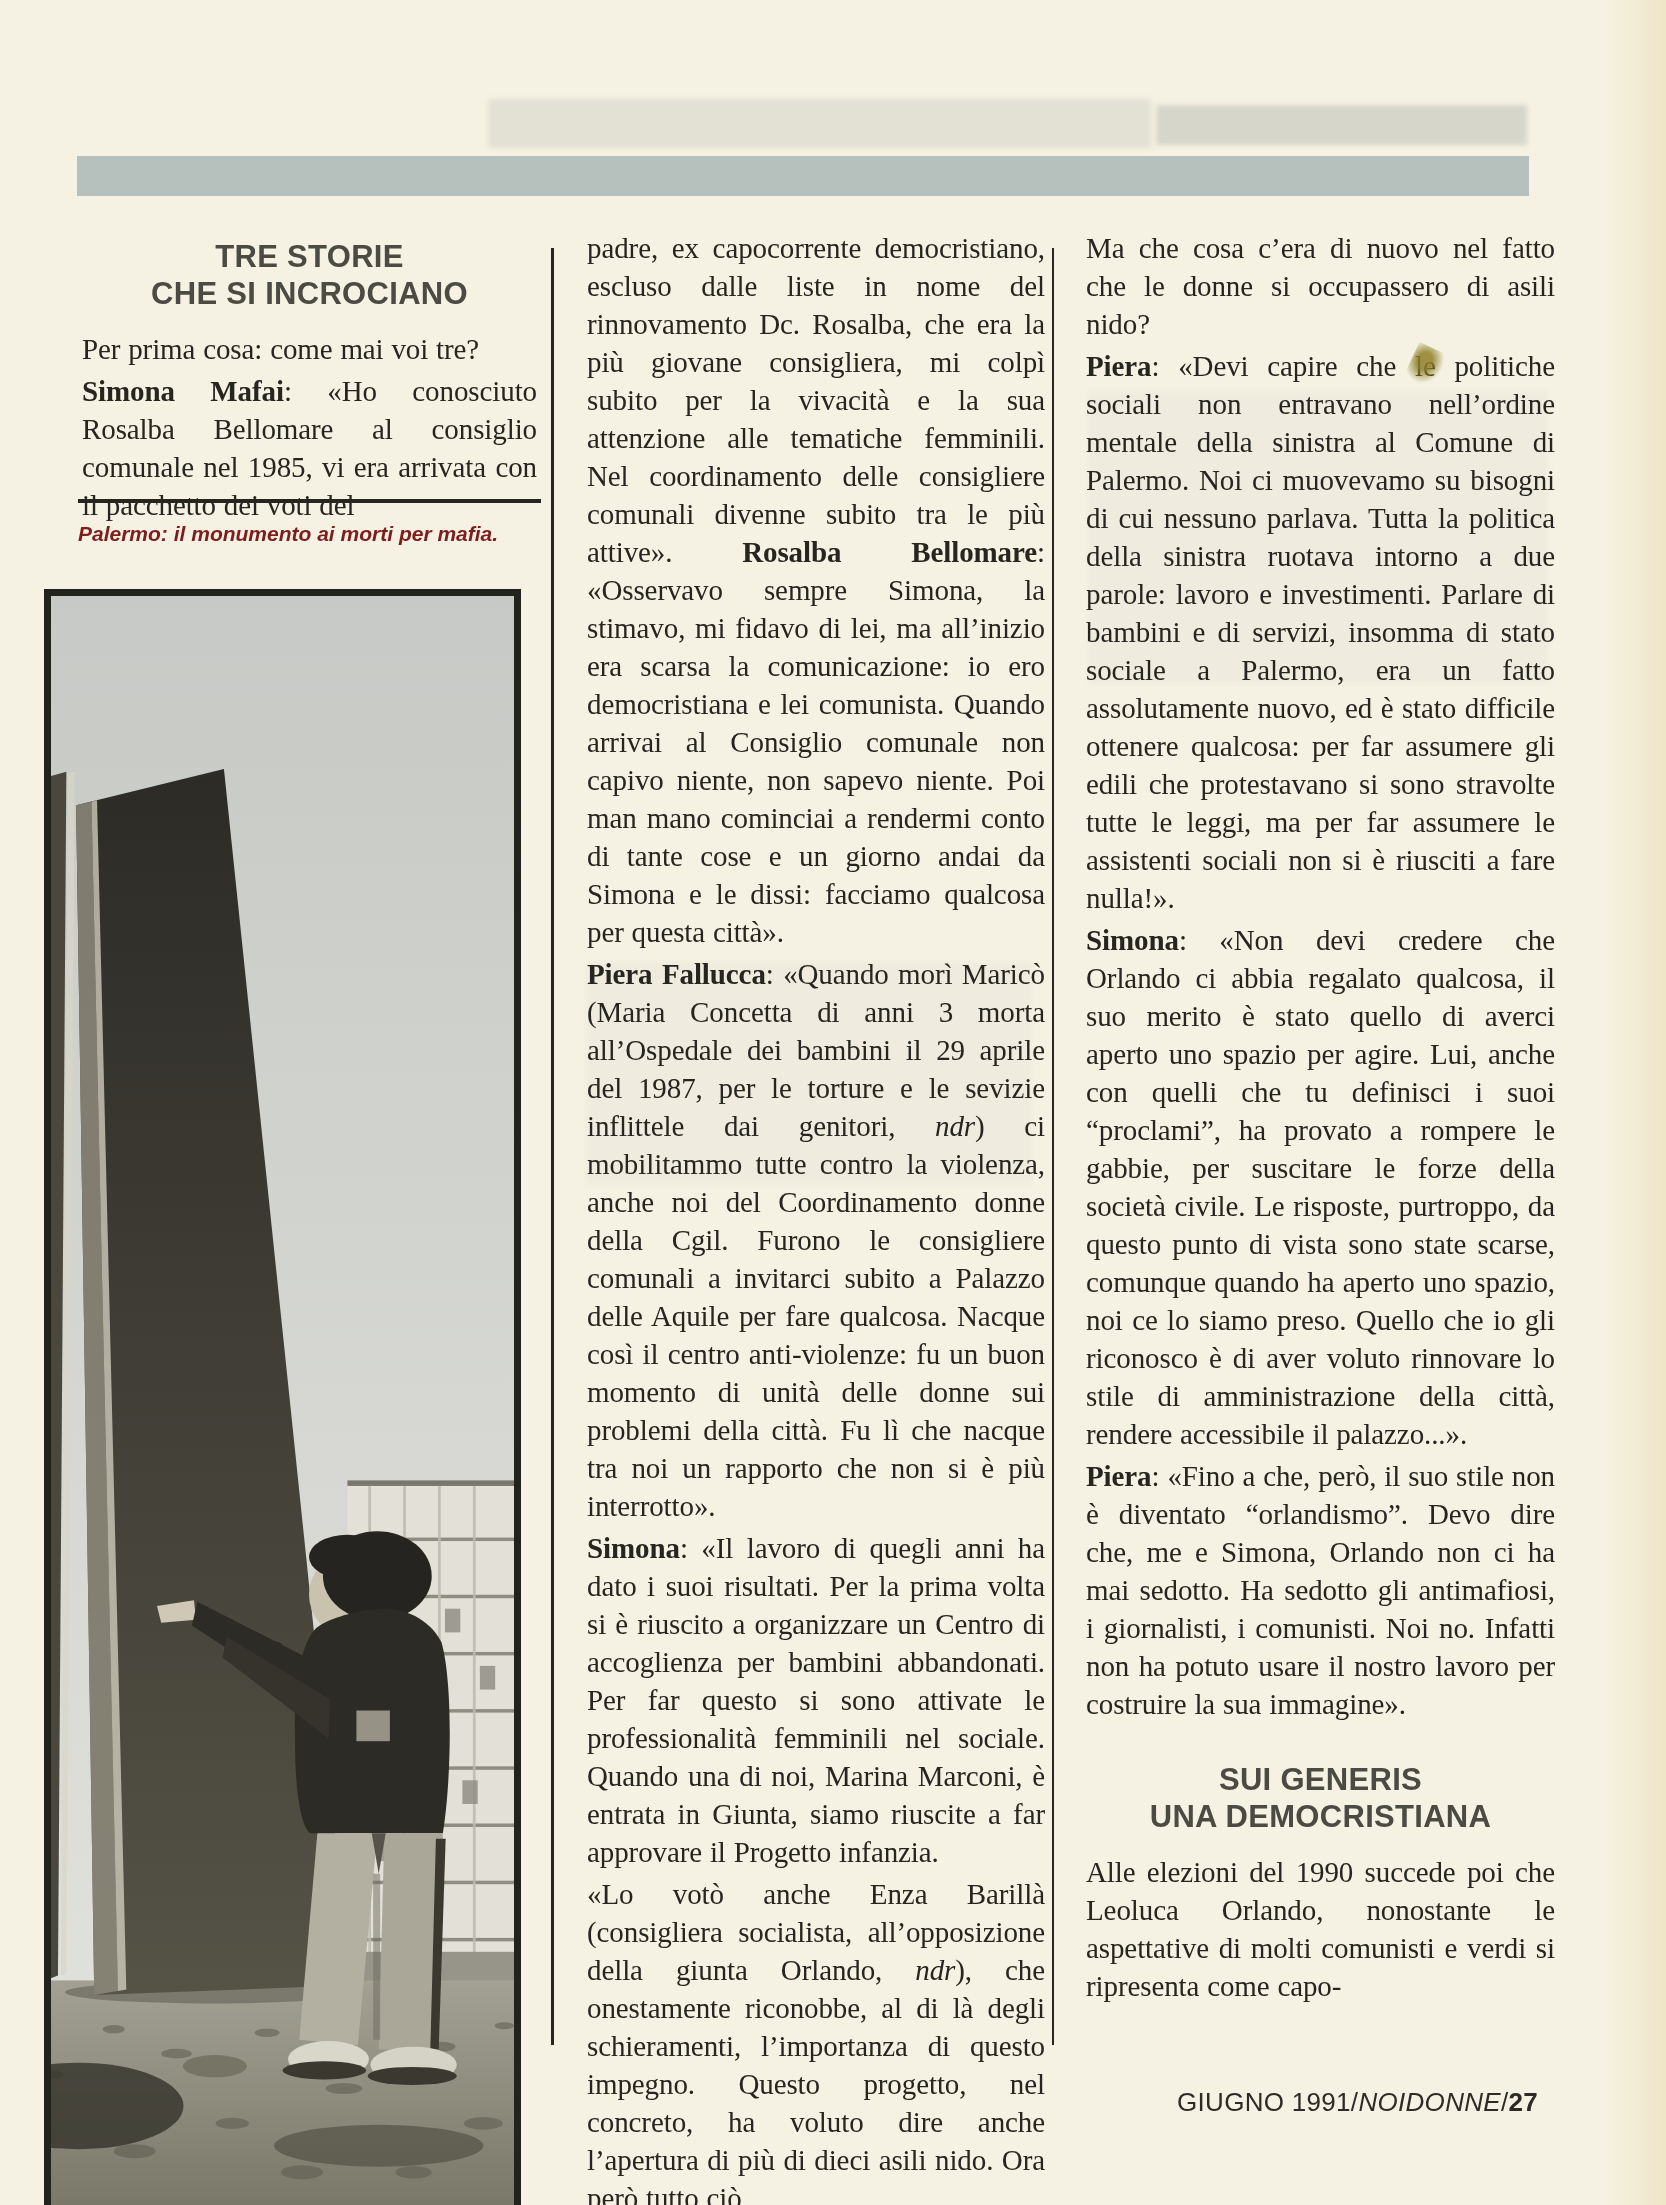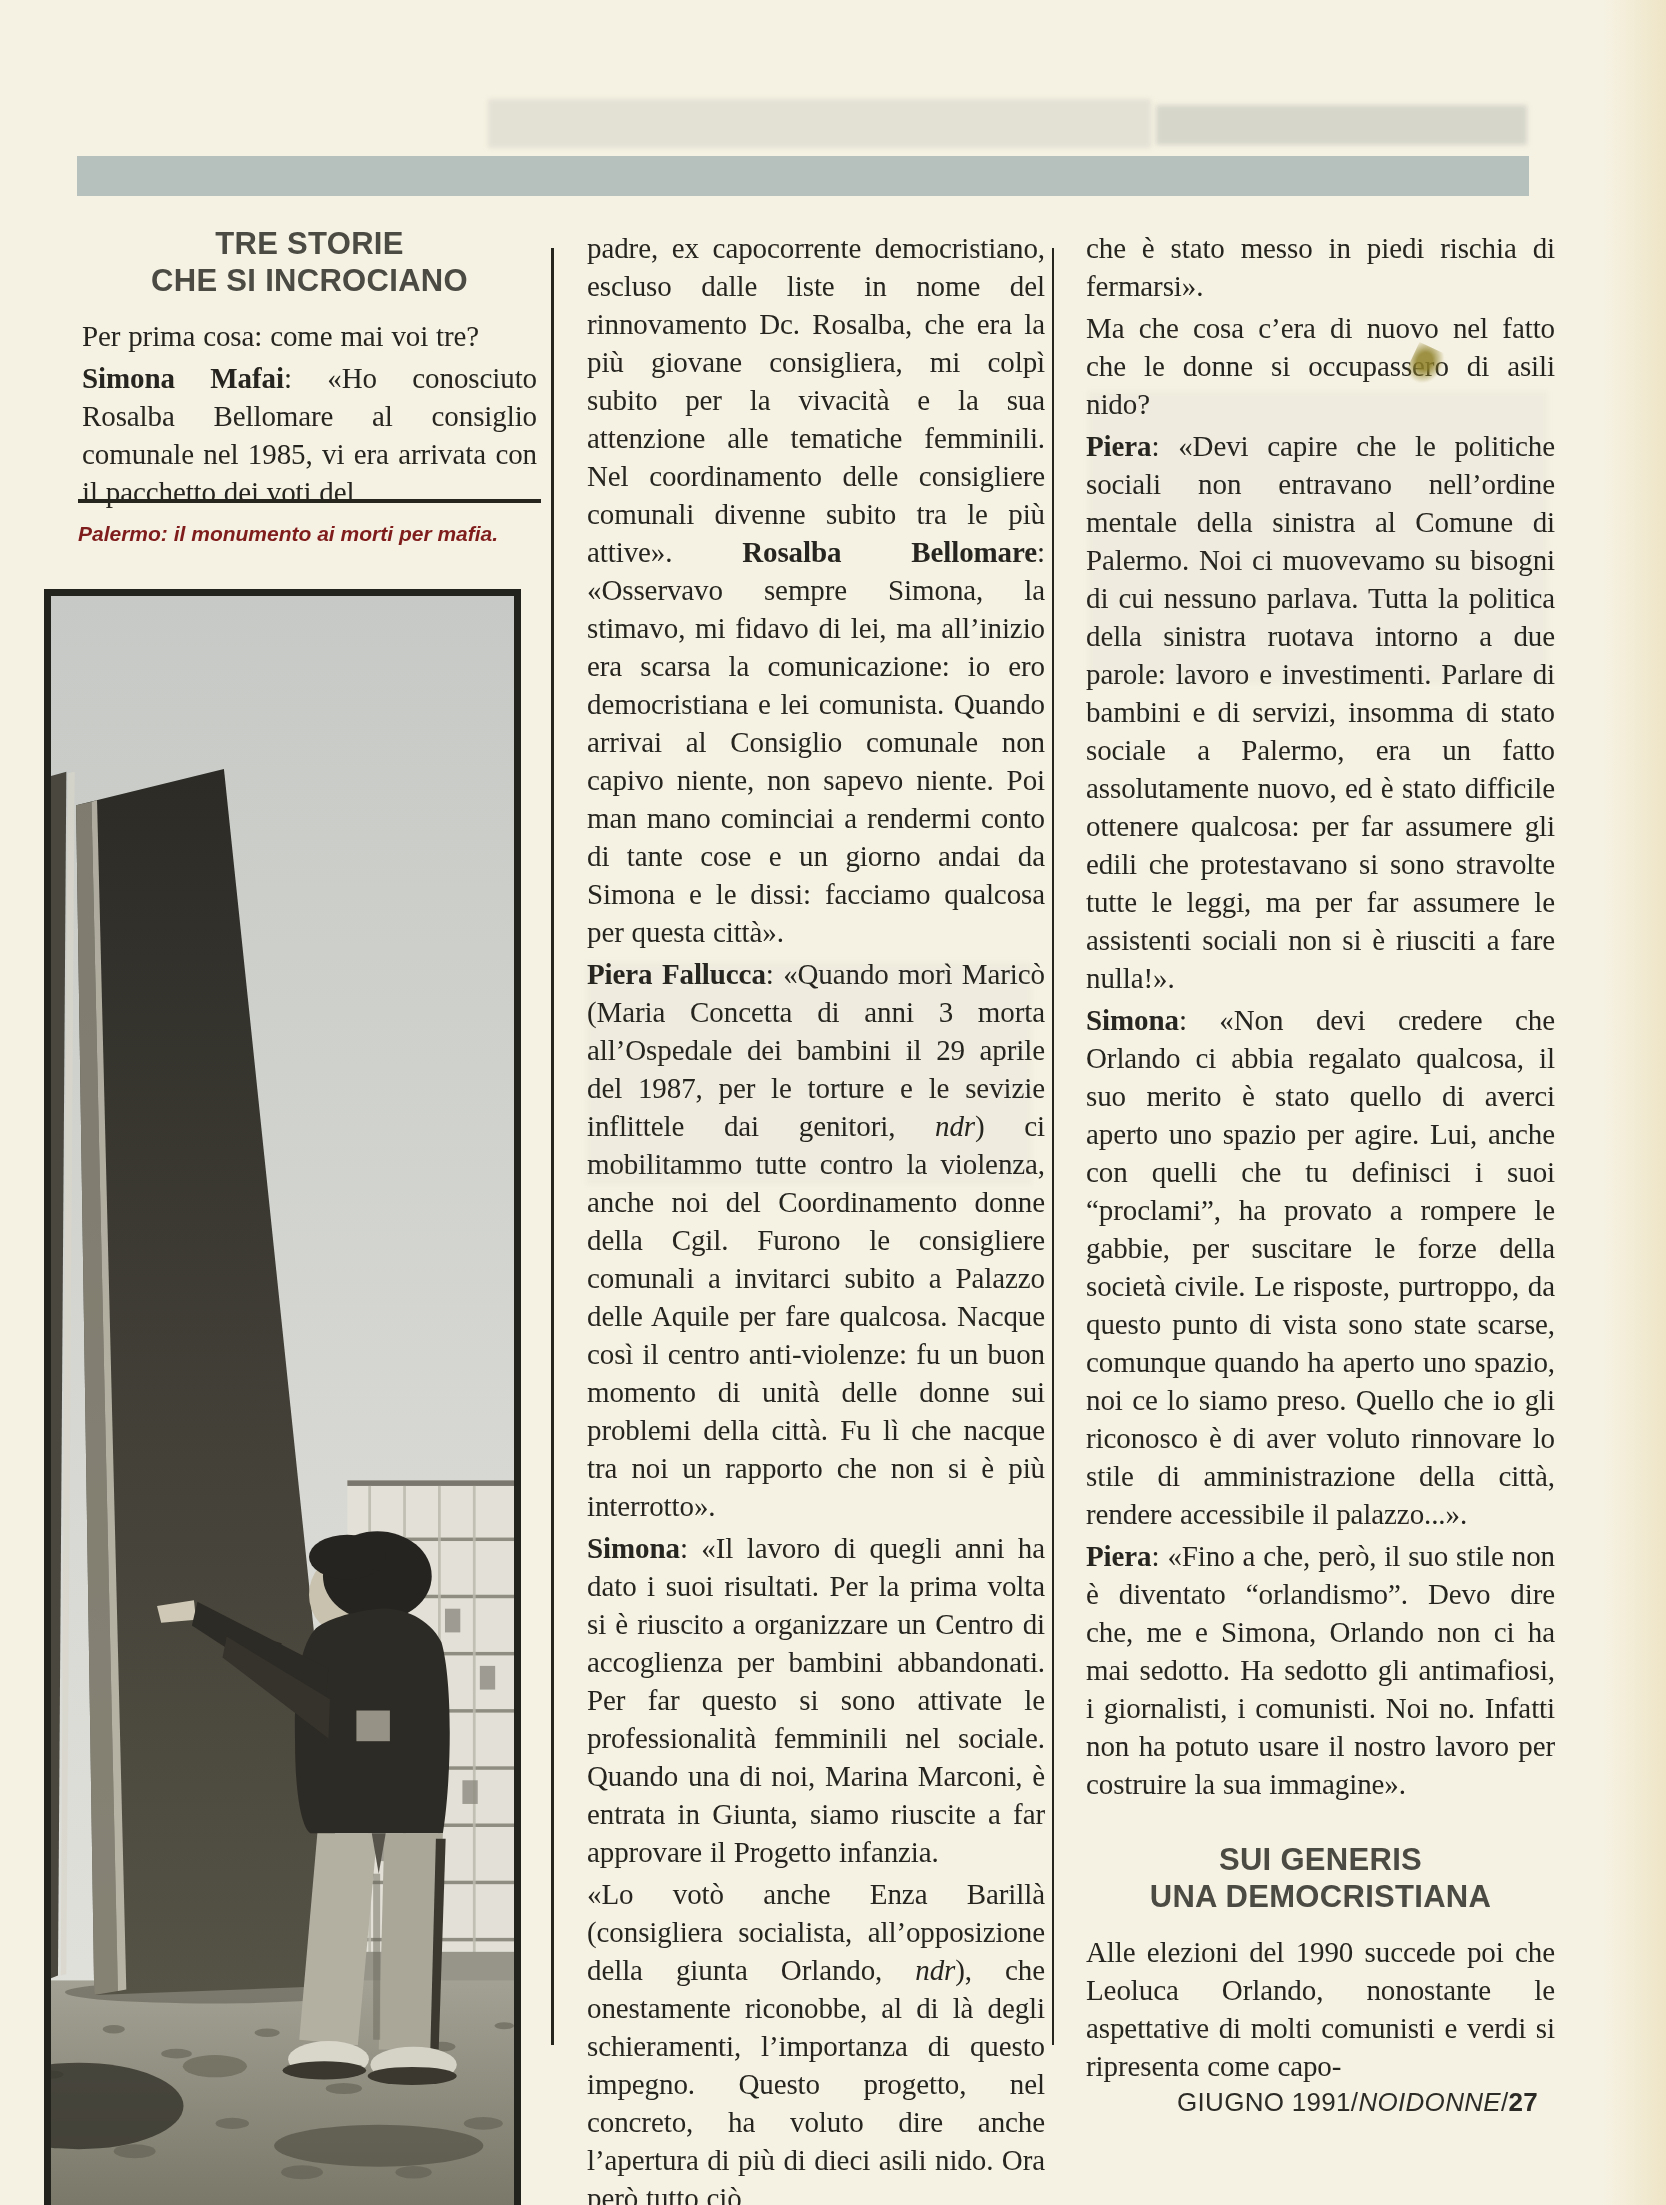--- a/index.html
+++ b/index.html
@@ -33,21 +33,21 @@
     margin:4px;font-size:29px;line-height:38px;color:#26251f;
     text-align:justify;letter-spacing:-0.1px;word-spacing:0.7px;hyphens:auto;
   }
   .seg-bold{font-weight:bold;}
   .seg-italic{font-style:italic;}
   .headline{
     font-family:"Liberation Sans",sans-serif;font-weight:700;
     font-size:31px;line-height:37px;color:#4b4b44;
     text-align:center;margin:38px 0 18px;letter-spacing:0.3px;
   }
-  .col > .headline:first-child{margin-top:0;}
+  .col > .headline:first-child{margin-top:13px;}
 
   .divider{position:absolute;top:248px;height:1797px;background:#26261f;}
   .divider-1{left:551px;width:2.8px;}
   .divider-2{left:1052px;width:2.1px;}
 
   .caption-rule{position:absolute;left:78px;top:499px;width:463px;height:3.5px;background:#26261f;}
   .caption{
     position:absolute;left:78px;top:515px;width:474px;
     font-family:"Liberation Sans",sans-serif;font-weight:700;font-style:italic;
     font-size:21px;line-height:37px;color:#7f1d1d;
@@ -221,21 +221,20 @@
   <div class="divider divider-1"></div>
   <div class="divider divider-2"></div>
 
   <div class="col col-mid">
       <p class="para"><span class="seg-normal">padre, ex capocorrente democristiano, escluso dalle liste in nome del rinnovamento Dc. Rosalba, che era la più giovane consigliera, mi colpì subito per la vivacità e la sua attenzione alle tematiche femminili. Nel coordinamento delle consigliere comunali divenne subito tra le più attive». </span><span class="seg-bold">Rosalba Bellomare</span><span class="seg-normal">: «Osservavo sempre Simona, la stimavo, mi fidavo di lei, ma all’inizio era scarsa la comunicazione: io ero democristiana e lei comunista. Quando arrivai al Consiglio comunale non capivo niente, non sapevo niente. Poi man mano cominciai a rendermi conto di tante cose e un giorno andai da Simona e le dissi: facciamo qualcosa per questa città».</span></p>
       <p class="para"><span class="seg-bold">Piera Fallucca</span><span class="seg-normal">: «Quando morì Maricò (Maria Concetta di anni 3 morta all’Ospedale dei bambini il 29 aprile del 1987, per le torture e le sevizie inflittele dai genitori, </span><span class="seg-italic">ndr</span><span class="seg-normal">) ci mobilitammo tutte contro la violenza, anche noi del Coordinamento donne della Cgil. Furono le consigliere comunali a invitarci subito a Palazzo delle Aquile per fare qualcosa. Nacque così il centro anti-violenze: fu un buon momento di unità delle donne sui problemi della città. Fu lì che nacque tra noi un rapporto che non si è più interrotto».</span></p>
       <p class="para"><span class="seg-bold">Simona</span><span class="seg-normal">: «Il lavoro di quegli anni ha dato i suoi risultati. Per la prima volta si è riuscito a organizzare un Centro di accoglienza per bambini abbandonati. Per far questo si sono attivate le professionalità femminili nel sociale. Quando una di noi, Marina Marconi, è entrata in Giunta, siamo riuscite a far approvare il Progetto infanzia.</span></p>
       <p class="para"><span class="seg-normal">«Lo votò anche Enza Barillà (consigliera socialista, all’opposizione della giunta Orlando, </span><span class="seg-italic">ndr</span><span class="seg-normal">), che onestamente riconobbe, al di là degli schieramenti, l’importanza di questo impegno. Questo progetto, nel concreto, ha voluto dire anche l’apertura di più di dieci asili nido. Ora però tutto ciò</span></p>
     </div>
   <div class="col col-right">
-      <p class="para"><span class="seg-normal">che è stato messo in piedi rischia di fermarsi».</span></p>
       <p class="para"><span class="seg-normal">Ma che cosa c’era di nuovo nel fatto che le donne si occupassero di asili nido?</span></p>
       <p class="para"><span class="seg-bold">Piera</span><span class="seg-normal">: «Devi capire che le politiche sociali non entravano nell’ordine mentale della sinistra al Comune di Palermo. Noi ci muovevamo su bisogni di cui nessuno parlava. Tutta la politica della sinistra ruotava intorno a due parole: lavoro e investimenti. Parlare di bambini e di servizi, insomma di stato sociale a Palermo, era un fatto assolutamente nuovo, ed è stato difficile ottenere qualcosa: per far assumere gli edili che protestavano si sono stravolte tutte le leggi, ma per far assumere le assistenti sociali non si è riusciti a fare nulla!».</span></p>
       <p class="para"><span class="seg-bold">Simona</span><span class="seg-normal">: «Non devi credere che Orlando ci abbia regalato qualcosa, il suo merito è stato quello di averci aperto uno spazio per agire. Lui, anche con quelli che tu definisci i suoi “proclami”, ha provato a rompere le gabbie, per suscitare le forze della società civile. Le risposte, purtroppo, da questo punto di vista sono state scarse, comunque quando ha aperto uno spazio, noi ce lo siamo preso. Quello che io gli riconosco è di aver voluto rinnovare lo stile di amministrazione della città, rendere accessibile il palazzo...».</span></p>
       <p class="para"><span class="seg-bold">Piera</span><span class="seg-normal">: «Fino a che, però, il suo stile non è diventato “orlandismo”. Devo dire che, me e Simona, Orlando non ci ha mai sedotto. Ha sedotto gli antimafiosi, i giornalisti, i comunisti. Noi no. Infatti non ha potuto usare il nostro lavoro per costruire la sua immagine».</span></p>
       <div class="headline">
         <div>SUI GENERIS</div>
         <div>UNA DEMOCRISTIANA</div>
       </div>
       <p class="para"><span class="seg-normal">Alle elezioni del 1990 succede poi che Leoluca Orlando, nonostante le aspettative di molti comunisti e verdi si ripresenta come capo-</span></p>
     </div>

